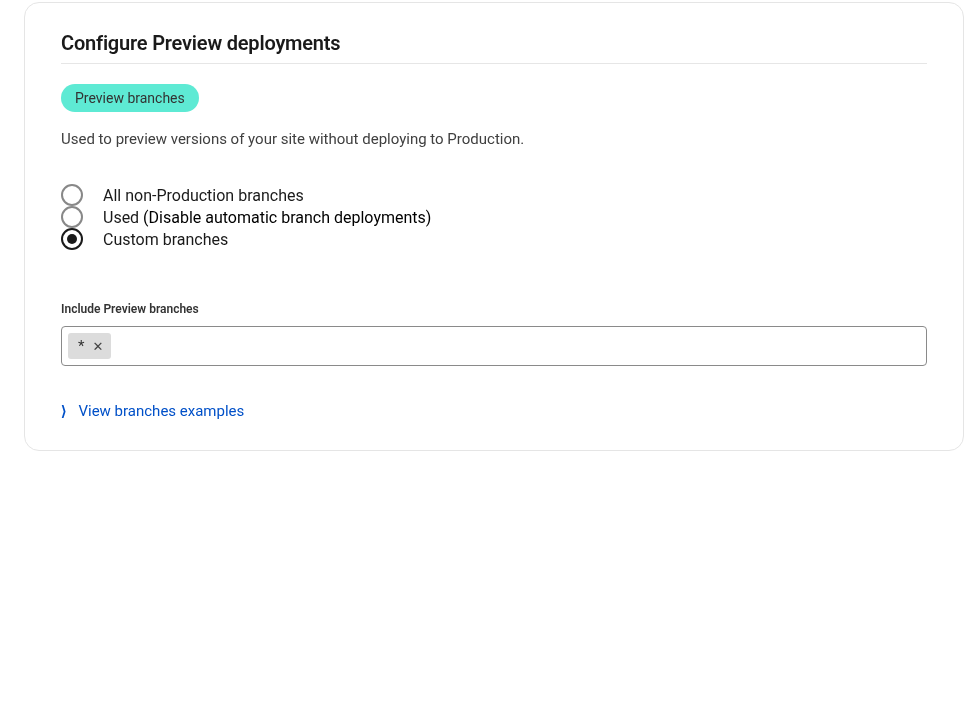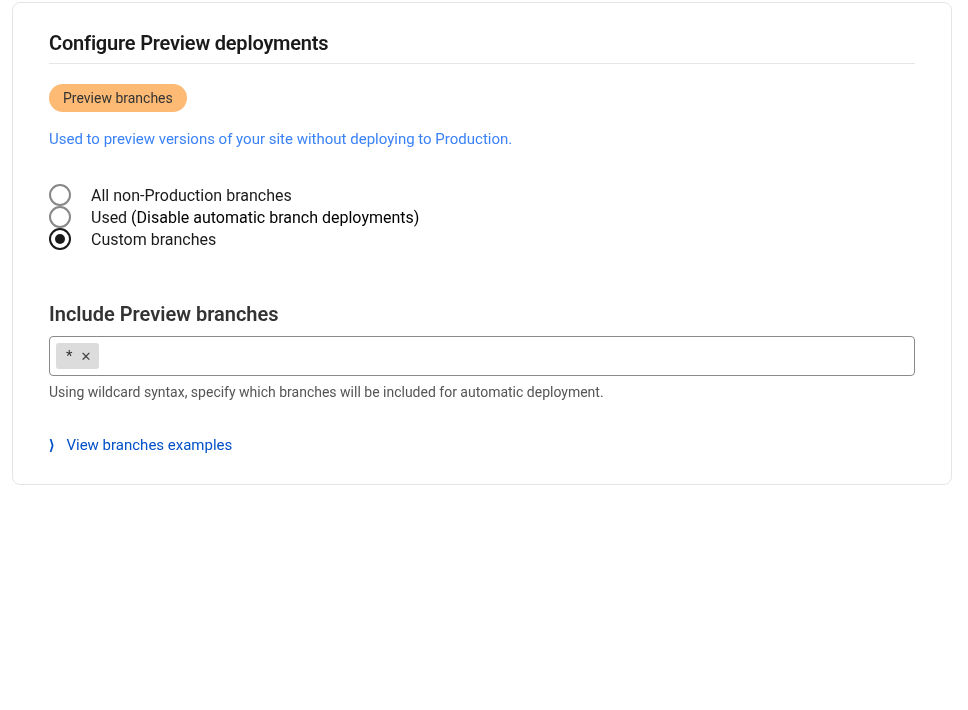--- a/index.html
+++ b/index.html
@@ -8,48 +8,48 @@
       padding: 0;
     }
     body {
       font-family: -apple-system, BlinkMacSystemFont, "Segoe UI", Roboto, Helvetica, Arial, sans-serif;
       background: #fff;
       color: #1a1a1a;
       font-size: 15px;
     }
     .panel {
       border: 1px solid #e5e5e5;
-      border-radius: 8px;
-      margin: 2px 12px;
+      border-radius: 15px;
+      margin: 2px 24px;
       padding: 28px 36px 30px 36px;
       width: 940px;
     }
     .section-header {
       border-bottom: 1px solid #e6e6e6;
       padding-bottom: 8px;
       margin-bottom: 20px;
     }
     .section-title {
       font-size: 20px;
       font-weight: 600;
       color: #1a1a1a;
       letter-spacing: -0.2px;
     }
     .pill {
       display: inline-block;
-      background: #fdba74;
+      background: #5eead4;
       color: #333;
       border-radius: 999px;
       padding: 6px 14px;
       font-size: 14px;
       margin-bottom: 18px;
     }
     .description {
       font-size: 15px;
-      color: #3b82f6;
+      color: #404040;
       margin-bottom: 36px;
     }
     .radio-group {
       display: flex;
       flex-direction: column;
       margin-bottom: 52px;
     }
     .radio-row {
       display: flex;
       align-items: center;
@@ -83,21 +83,21 @@
       font-size: 16px;
       color: #1a1a1a;
     }
     .radio-label .muted {
       color: #000000;
     }
     .field-group {
       margin-bottom: 34px;
     }
     .field-label {
-      font-size: 20px;
+      font-size: 12px;
       font-weight: 600;
       color: #333;
       margin-bottom: 10px;
       display: block;
     }
     .tag-input {
       border: 1px solid #8a8a8a;
       border-radius: 4px;
       padding: 4px 6px;
       min-height: 40px;
@@ -191,21 +191,20 @@
 
   <div class="field-group">
     <label class="field-label">Include Preview branches</label>
     <div class="tag-input">
       <span class="tag">
         <span>*</span>
         <span class="tag-remove">✕</span>
       </span>
       <input class="tag-entry" type="text" style="">
     </div>
-    <p class="help-text">Using wildcard syntax, specify which branches will be included for automatic deployment.</p>
   </div>
 
 
   <div class="disclosure">
     <span class="chev">⟩</span>
     <span>View branches examples</span>
   </div>
 
 </div>
 

